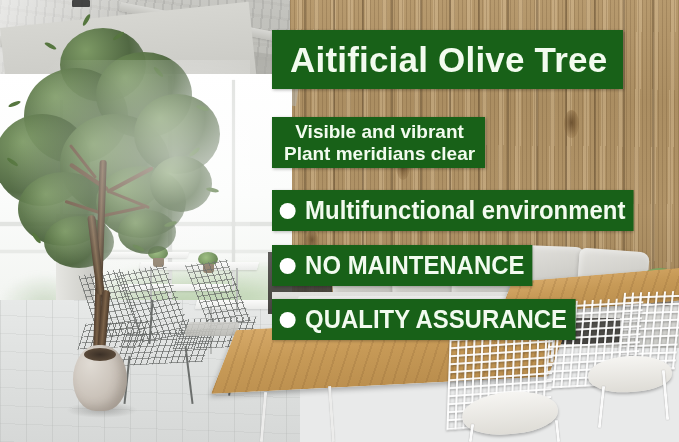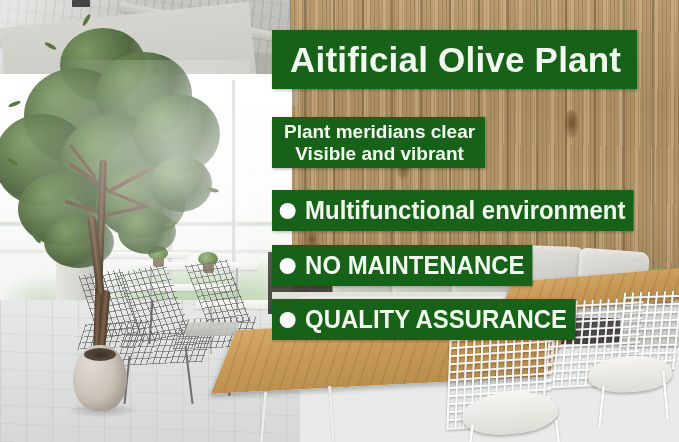--- a/index.html
+++ b/index.html
@@ -486,26 +486,26 @@
 
     <div class="pot-shadow"></div>
     <div class="pot">
       <div class="pot-rim"></div>
     </div>
 
     <div class="haze"></div>
   </div>
 
   <div class="banner" id="banner-title">
-    <span>Aitificial Olive Plant</span>
+    <span>Aitificial Olive Tree</span>
   </div>
 
   <div class="banner" id="banner-subtitle">
+    <span>Visible and vibrant</span>
     <span>Plant meridians clear</span>
-    <span>Visible and vibrant</span>
   </div>
 
   <div class="banner bullet-banner" id="banner-b1">
     <span class="dot"></span>
     <span class="bullet-text">Multifunctional environment</span>
   </div>
 
   <div class="banner bullet-banner" id="banner-b2">
     <span class="dot"></span>
     <span class="bullet-text">NO MAINTENANCE</span>

